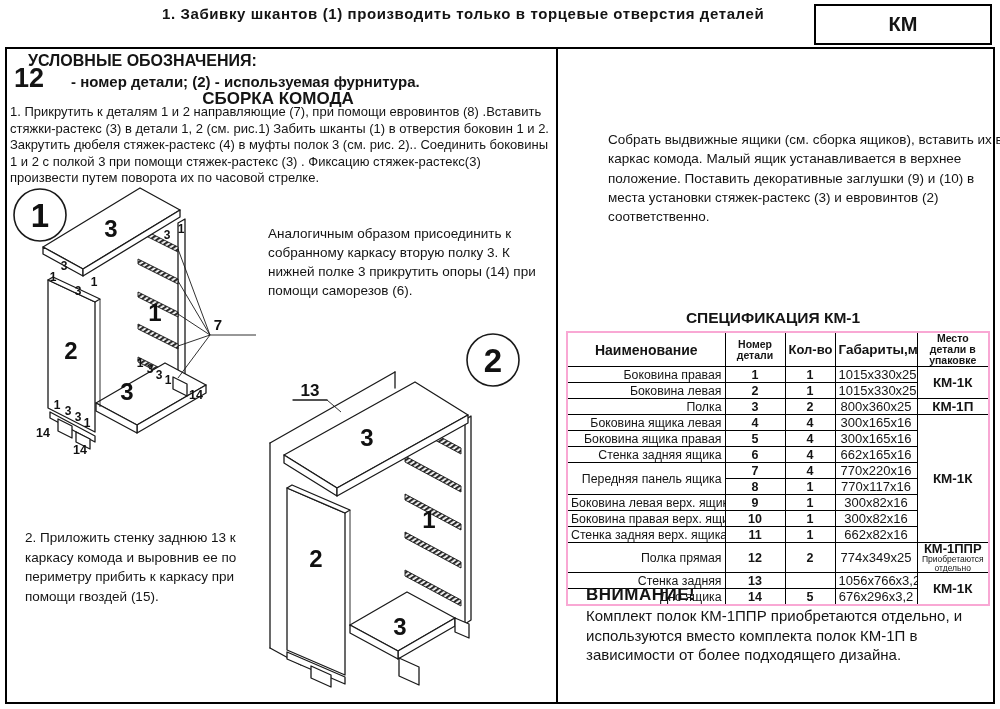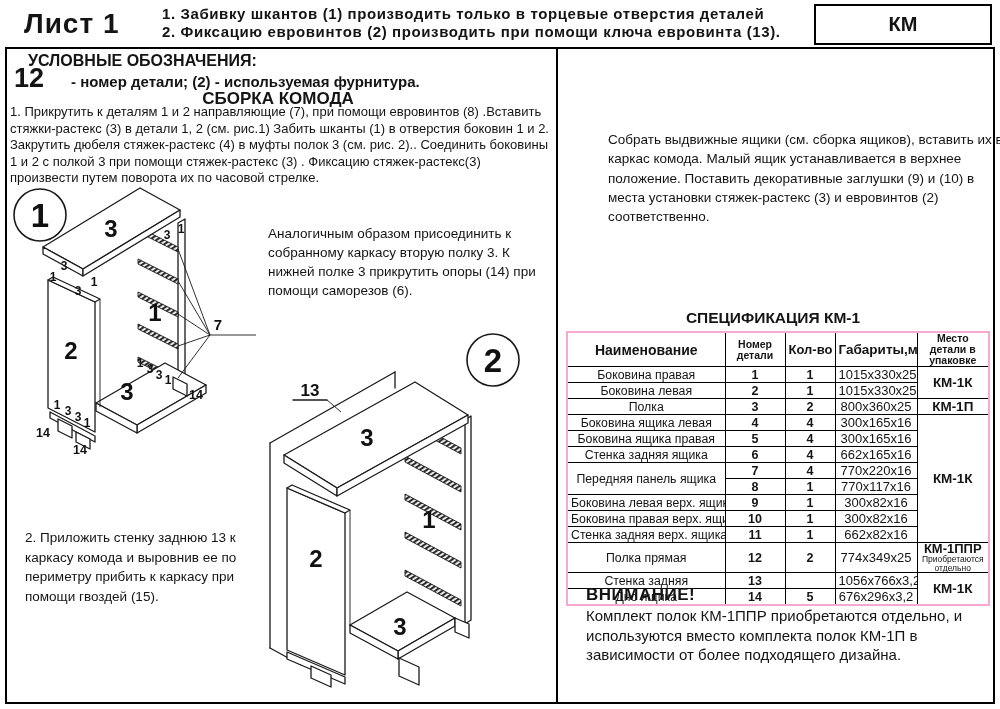--- a/index.html
+++ b/index.html
@@ -33,21 +33,21 @@
              position:absolute;border:2px solid #f9a8d4;}
   table.spec th,table.spec td{border:1.5px solid #000;padding:0 3px;overflow:hidden;white-space:nowrap;}
   table.spec th{font-weight:700;}
   .h-name{font-size:14px;text-align:center;}
   .h-num,.h-place{font-size:10.5px;line-height:11px;text-align:center;white-space:normal!important;}
   .h-qty{font-size:13px;text-align:center;}
   .h-size{font-size:13.5px;text-align:center;}
   thead tr{height:28px;}
   tbody tr{height:15px;}
   tbody tr.tall{height:27px;}
-  .t-name{font-size:12.3px;font-weight:500;text-align:center;}
+  .t-name{font-size:12.3px;font-weight:500;text-align:right;}
   .t-num{font-size:12.5px;font-weight:700;text-align:center;}
   .t-qty{font-size:12.5px;font-weight:600;text-align:center;}
   .t-size{font-size:13px;font-weight:500;text-align:center;margin-left:12px;}
   .t-place{font-size:13.5px;font-weight:600;text-align:center;vertical-align:middle;}
   .place-main{font-size:13px;font-weight:600;line-height:12px;}
   .place-note{font-size:8.5px;font-weight:500;line-height:8.5px;white-space:normal;}
   
   svg.fig{position:absolute;overflow:visible;}
   svg .ln{stroke:#1a1a1a;stroke-width:1.3;fill:none;stroke-linecap:round;}
   svg .face{fill:#ffffff;stroke:#1a1a1a;stroke-width:1.3;stroke-linejoin:round;}
@@ -59,24 +59,22 @@
   .joint-label{font-size:12px;}
   .foot-label{font-size:12.5px;}
   .badge-circle{fill:#fff;stroke:#1a1a1a;stroke-width:1.6;}
   .badge-text{font-size:33px;}
 </style>
 </head>
 <body>
 
 <div class="page">
 
-  <div class="abs sheet-title">Лист 1</div>
   <div class="abs top-notes">
     <div>1. Забивку шкантов (1) производить только в торцевые отверстия деталей</div>
-    <div>2. Фиксацию евровинтов (2) производить при помощи ключа евровинта (13).</div>
   </div>
   <div class="abs model-box">КМ</div>
 
   <div class="abs main-box"></div>
   <div class="abs v-divider"></div>
 
   <div class="abs legend-title">УСЛОВНЫЕ ОБОЗНАЧЕНИЯ:</div>
   <div class="abs legend-line">
     <span class="legend-big">12</span>
     <span class="legend-rest">- номер детали;  (2) - используемая фурнитура.</span>

